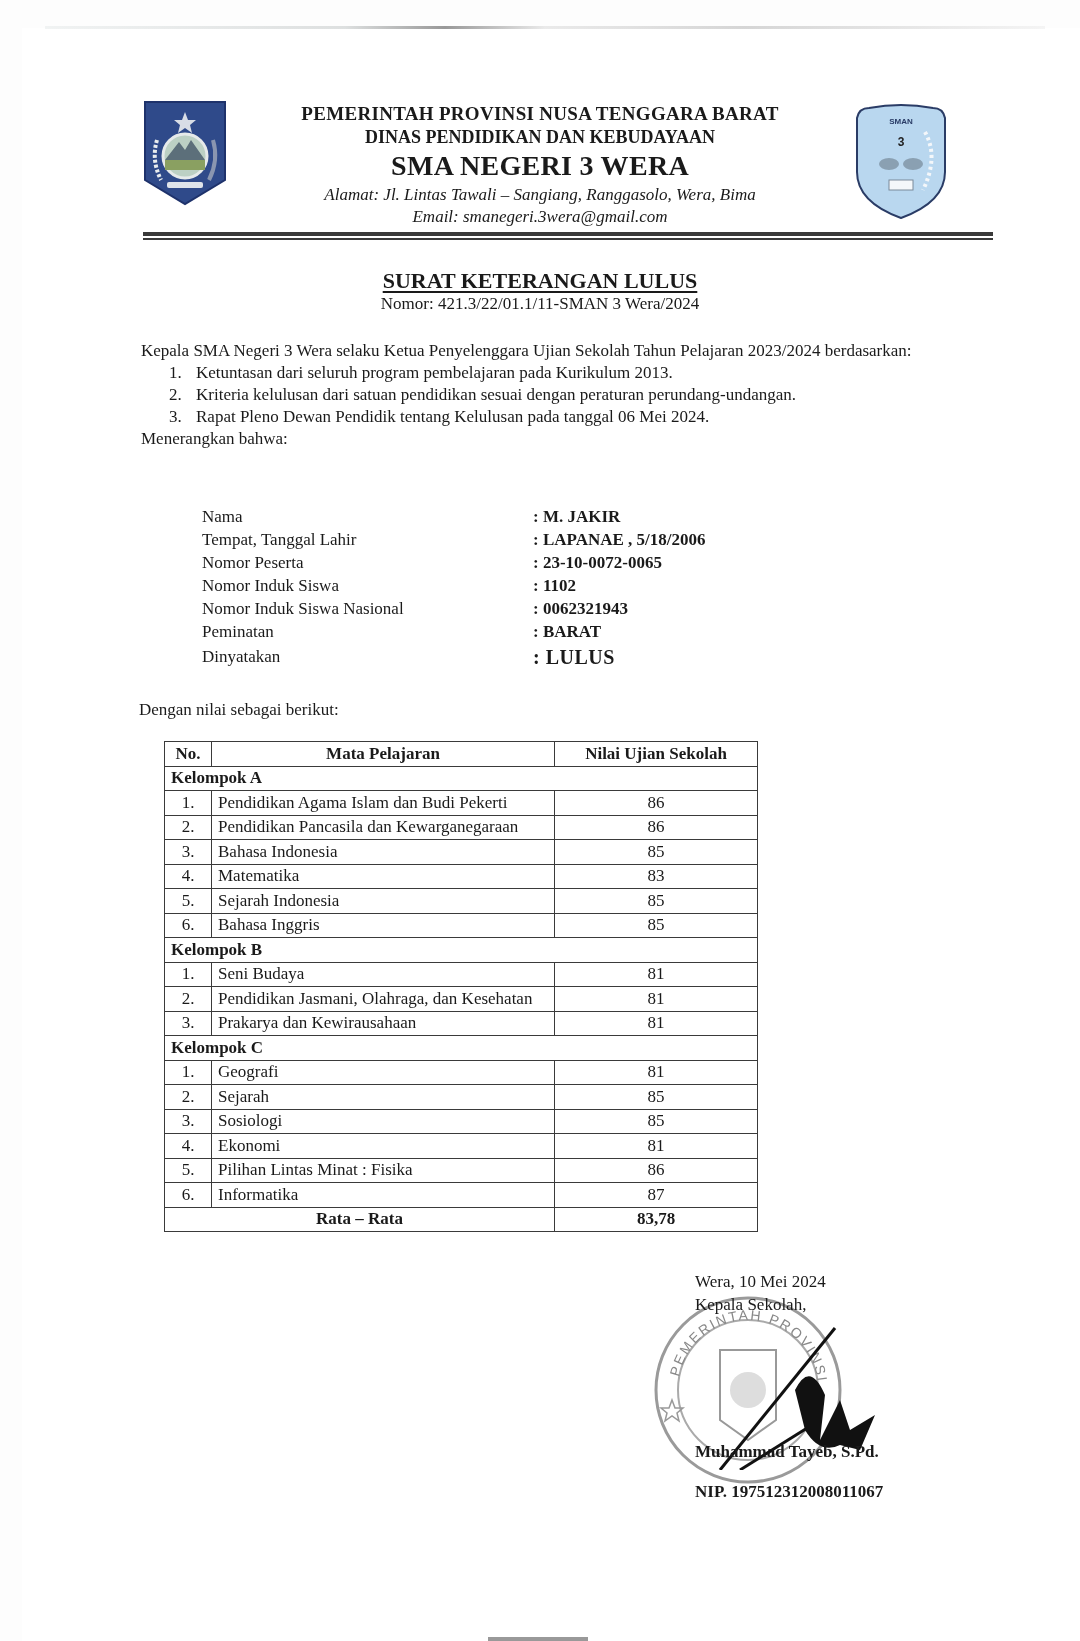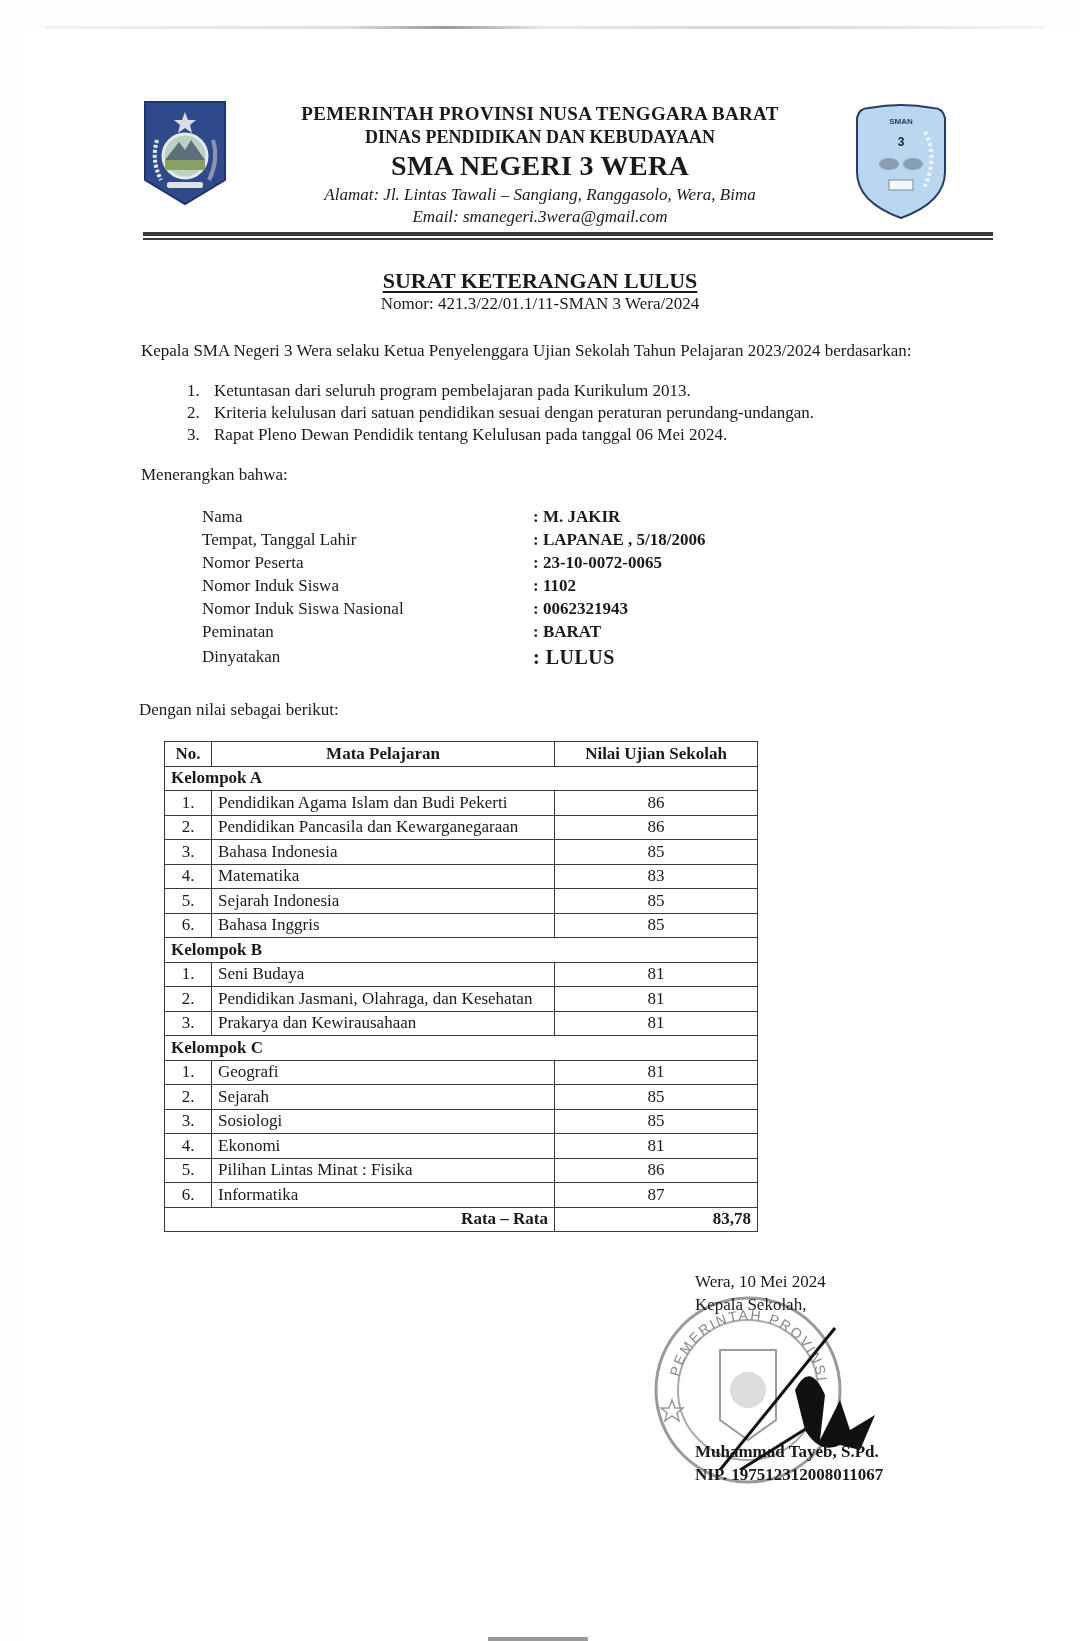--- a/index.html
+++ b/index.html
@@ -44,21 +44,21 @@
   .nomor {
     position: absolute; left: 0; top: 294px; width: 1080px; text-align: center;
     font-size: 17px; line-height: 20px;
   }
 
   
   .body-text {
     position: absolute; left: 141px; top: 340px; width: 855px;
     font-size: 17px; line-height: 22px; text-align: justify;
   }
-  .body-text ol { margin: 18px; padding-left: 45px; }
+  .body-text ol { margin: 0; padding-left: 45px; }
   .body-text ol li { padding-left: 10px; line-height: 22px; }
 
   .bio {
     position: absolute; left: 202px; top: 505px; width: 600px;
     font-size: 17px;
   }
   .bio-row { display: flex; line-height: 23px; }
   .bio-row .lbl { width: 300px; }
   .bio-row .val { font-weight: bold; margin-left: 31px; }
   .bio-row.big { line-height: 28px; }
@@ -73,28 +73,28 @@
     position: absolute; left: 164px; top: 741px; width: 594px;
     border-collapse: collapse; font-size: 17px; padding-left: 38px;
   }
   table.nilai td, table.nilai th {
     border: 1.5px solid #3a3a3a; padding: 0 6px; height: 23.5px; line-height: 22px;
   }
   table.nilai th { font-weight: bold; text-align: center; }
   table.nilai td.no { text-align: center; width: 34px; }
   table.nilai td.score { text-align: center; width: 190px; }
   table.nilai tr.group td { font-weight: bold; border-left: 1.5px solid #3a3a3a; }
-  table.nilai tr.avg td { font-weight: bold; text-align: right; }
+  table.nilai tr.avg td { font-weight: bold; text-align: center; }
 
   
   .sig {
     position: absolute; left: 695px; top: 1270px; font-size: 17px; line-height: 23px;
   }
   .sig .name { position: absolute; top: 170px; font-weight: bold; white-space: nowrap; }
-  .sig .nip { position: absolute; top: 193px; font-weight: bold; white-space: nowrap; }
+  .sig .nip { position: absolute; top: 210px; font-weight: bold; white-space: nowrap; }
   .stamp {
     position: absolute; left: 648px; top: 1290px; width: 200px; height: 200px;
   }
   .signature-mark {
     position: absolute; left: 700px; top: 1320px; width: 180px; height: 150px;
   }
   .bottom-mark {
     position: absolute; left: 488px; top: 1637px; width: 100px; height: 4px; background: #999;
   }
 </style>

